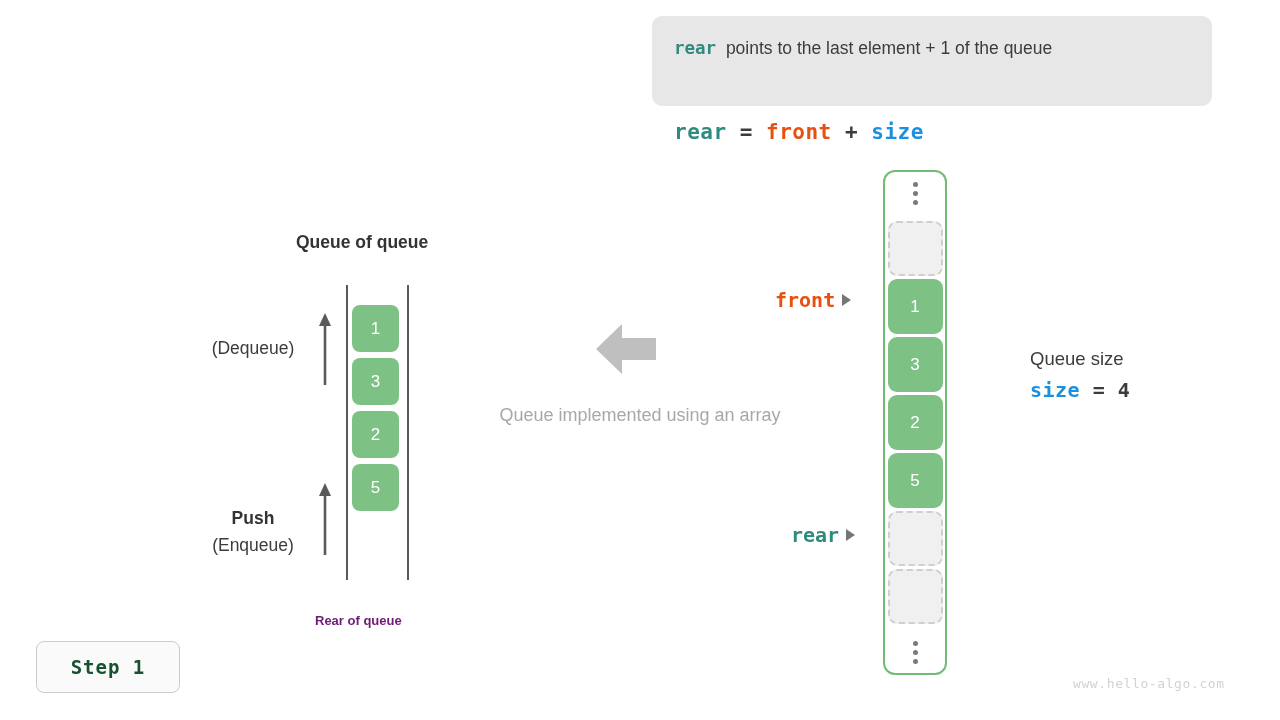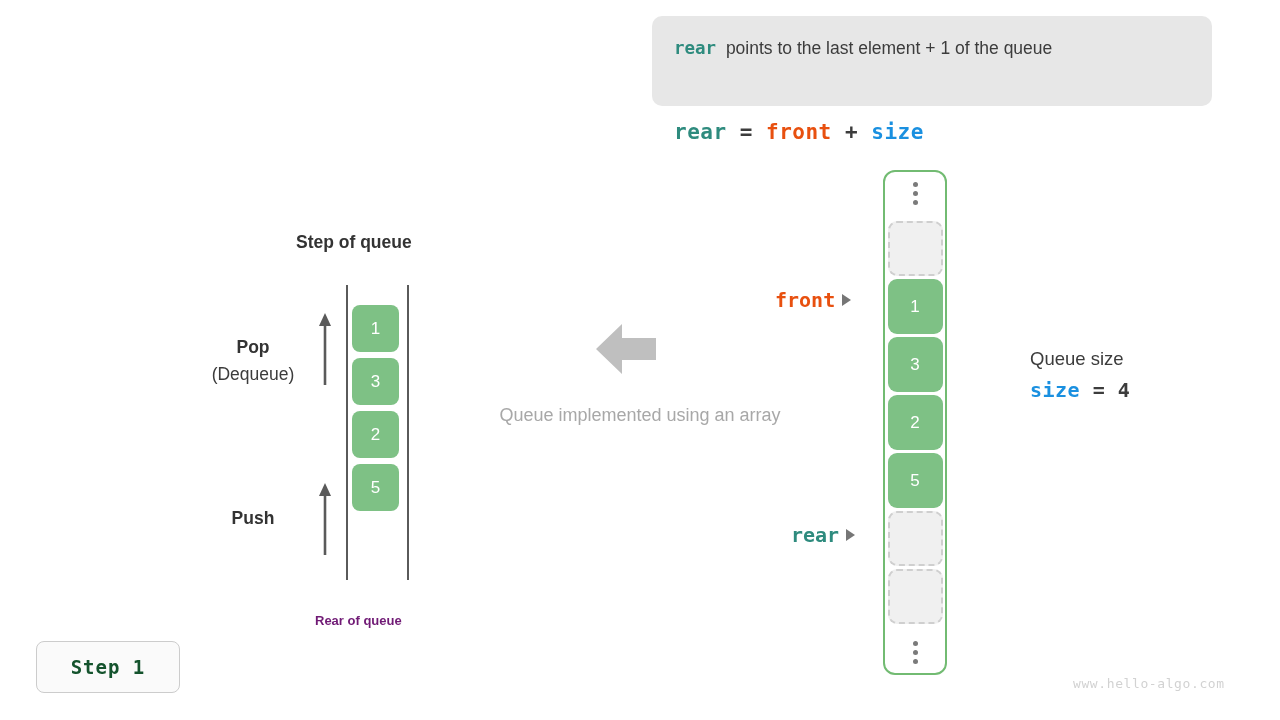--- a/index.html
+++ b/index.html
@@ -287,39 +287,39 @@
 </div>
 
 <div id="formula" class="mono">
   <span class="kw-rear">rear</span>
   <span class="op">=</span>
   <span class="kw-front">front</span>
   <span class="op">+</span>
   <span class="kw-size">size</span>
 </div>
 
-<div id="front-of-queue-label">Step of queue</div>
+<div id="front-of-queue-label">Queue of queue</div>
 
 <div class="rail" id="rail-left"></div>
 <div class="rail" id="rail-right"></div>
 
 <div id="left-cells">
   <div class="lcell">1</div>
   <div class="lcell">3</div>
   <div class="lcell">2</div>
   <div class="lcell">5</div>
 </div>
 
 <div class="op-label" id="pop-label">
-  <span class="op-title">Pop</span>
   <span class="op-sub">(Dequeue)</span>
 </div>
 
 <div class="op-label" id="push-label">
   <span class="op-title">Push</span>
+  <span class="op-sub">(Enqueue)</span>
 </div>
 
 <svg class="up-arrow" id="pop-arrow" width="14" height="72" viewBox="0 0 14 72">
   <line x1="7" y1="72" x2="7" y2="9" stroke="#5a5a5a" stroke-width="2.6"></line>
   <polygon points="7,0 13,13 1,13" fill="#5a5a5a"></polygon>
 </svg>
 
 <svg class="up-arrow" id="push-arrow" width="14" height="72" viewBox="0 0 14 72">
   <line x1="7" y1="72" x2="7" y2="9" stroke="#5a5a5a" stroke-width="2.6"></line>
   <polygon points="7,0 13,13 1,13" fill="#5a5a5a"></polygon>

